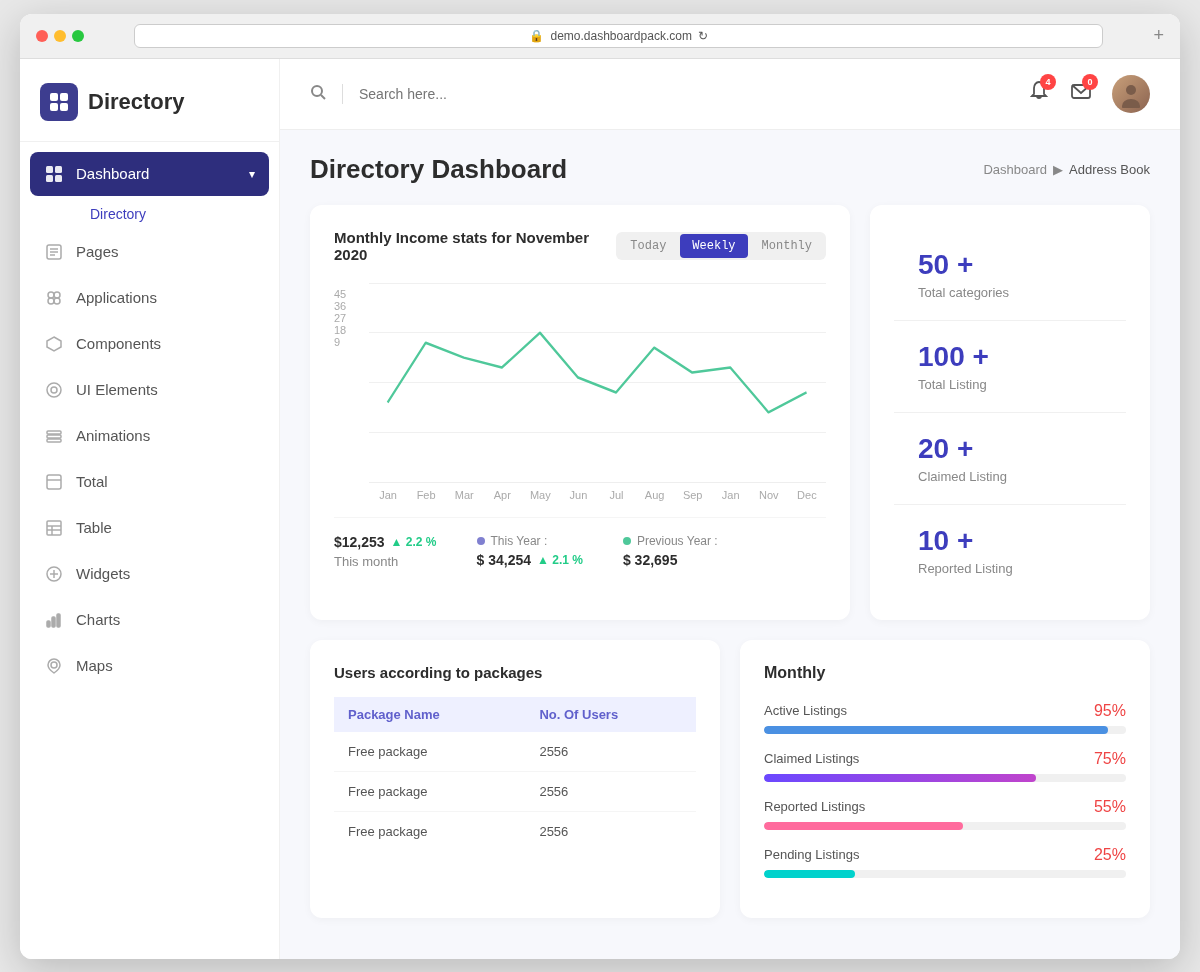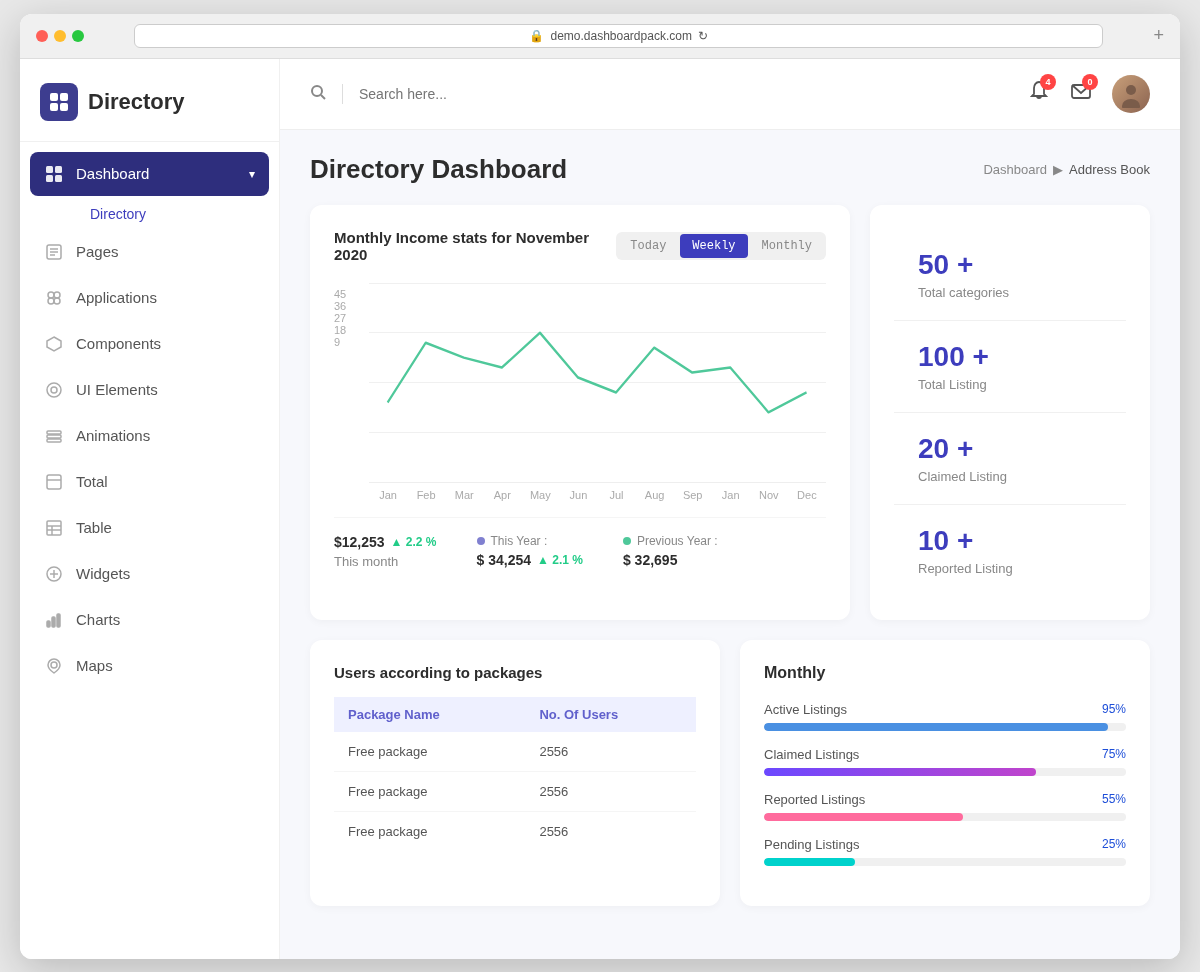--- a/index.html
+++ b/index.html
@@ -370,22 +370,22 @@
       align-items: center;
       margin-bottom: 6px;
     }
 
     .progress-label {
       font-size: 13px;
       color: #555;
     }
 
     .progress-pct {
-      font-size: 12px;
-      color: #1d4ed8;
+      font-size: 16px;
+      color: #ef4444;
     }
 
     .progress-track {
       height: 8px;
       background: #f0f0f0;
       border-radius: 4px;
       overflow: hidden;
     }
 
     .progress-fill {

